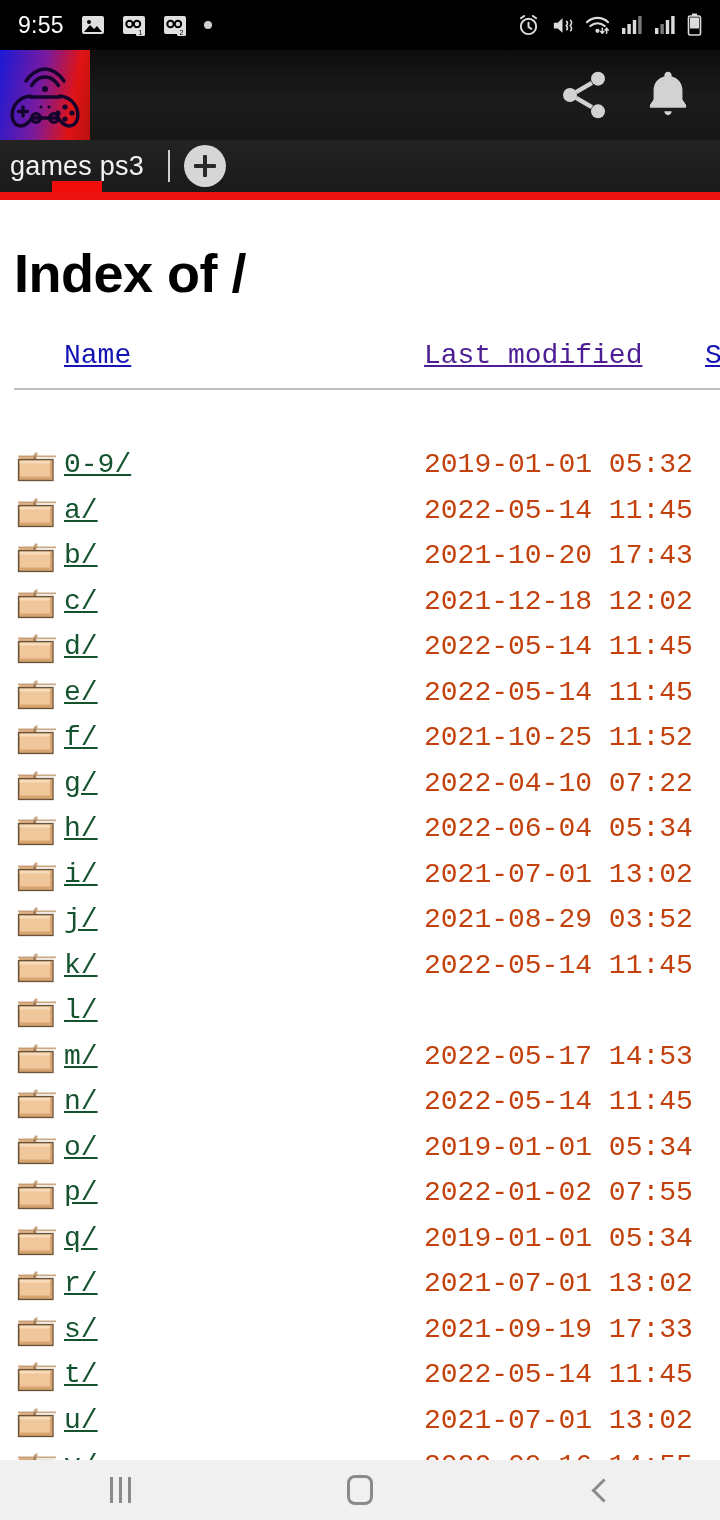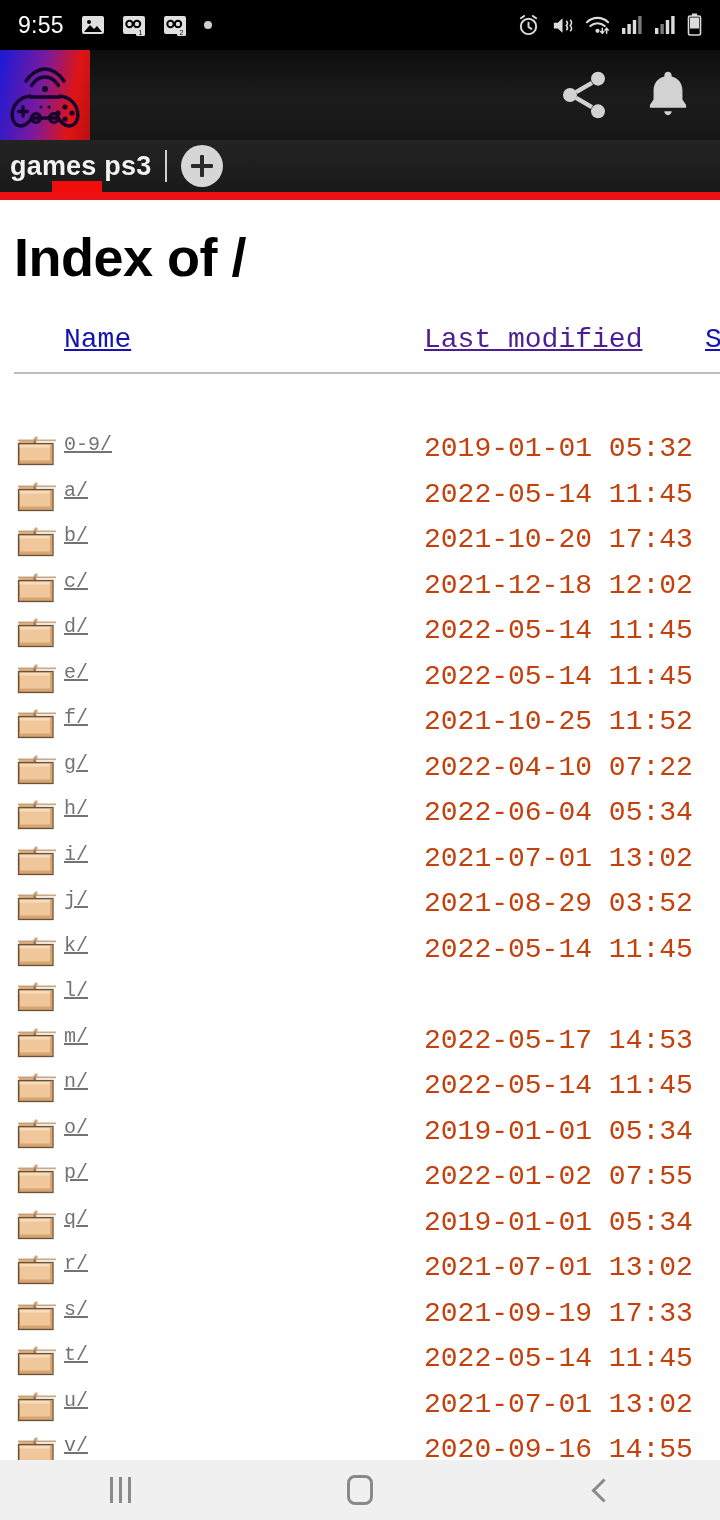--- a/index.html
+++ b/index.html
@@ -40,22 +40,22 @@
   .appbar-actions { display:flex; align-items:center; gap:30px; padding-right:26px; }
   .appbar-actions svg { display:block; }
 
   
   .tabstrip {
     position:absolute; top:140px; left:0; width:720px; height:52px;
     background:linear-gradient(180deg,#232323 0%,#1a1a1a 100%);
     display:flex; align-items:center; padding-left:10px;
   }
   .tab-label {
-    color:#f2f2f2; font-size:27px; font-weight:700;
-    letter-spacing:0.2px; padding-right:14px; white-space:nowrap;
+    color:#f2f2f2; font-size:27px; font-weight:400;
+    letter-spacing:0.2px; padding-right:24px; white-space:nowrap;
   }
   .tab-divider { width:2px; height:32px; background:#cfcfcf; margin-right:14px; }
   .tab-add {
     width:42px; height:42px; border-radius:50%;
     background:#d6d6d6; position:relative; flex:0 0 42px;
   }
   .tab-add:before, .tab-add:after {
     content:""; position:absolute; background:#2a2a2a; border-radius:1px;
   }
   .tab-add:before { left:10px; top:19px; width:22px; height:4px; }
@@ -65,21 +65,21 @@
   }
   .progressbar {
     position:absolute; top:192px; left:0; width:720px; height:8px; background:#ed1111;
   }
 
   
   .page { position:absolute; top:200px; left:0; width:720px; bottom:60px; background:#fff; overflow:hidden; }
   h1.page-title {
     font-family:"Liberation Sans", sans-serif;
     font-size:54px; font-weight:bold; color:#000;
-    padding:26px 0 0 14px; letter-spacing:-0.5px;
+    padding:42px 0 0 14px; letter-spacing:-0.5px;
   }
 
   .listing { position:relative; margin-top:36px; }
   .mono { font-family:"Liberation Mono", "DejaVu Sans Mono", monospace; }
 
   .hdr-row { position:relative; height:44px; }
   .hdr-name {
     position:absolute; left:64px; top:0;
     font-size:28px; color:#1414b4; text-decoration:underline;
   }
@@ -94,21 +94,21 @@
   .hr {
     position:absolute; left:14px; right:0; top:48px;
     height:2px; background:#bdbdbd;
   }
 
   .rows { padding-top:64px; }
   .row { position:relative; height:45.5px; }
   .row-icon { position:absolute; left:16px; top:4px; width:40px; height:34px; }
   .row-name {
     position:absolute; left:64px; top:1px;
-    font-size:20px; color:#737373; text-decoration:underline; white-space:pre;
+    font-size:28px; color:#14532d; text-decoration:underline; white-space:pre;
   }
   .row-date {
     position:absolute; left:424px; top:1px;
     font-size:28px; color:#c2410c; white-space:pre;
   }
 
   
   .navbar {
     position:absolute; bottom:0; left:0; width:720px; height:60px;
     background:#f0f0f0; display:flex; align-items:center; justify-content:space-around;

